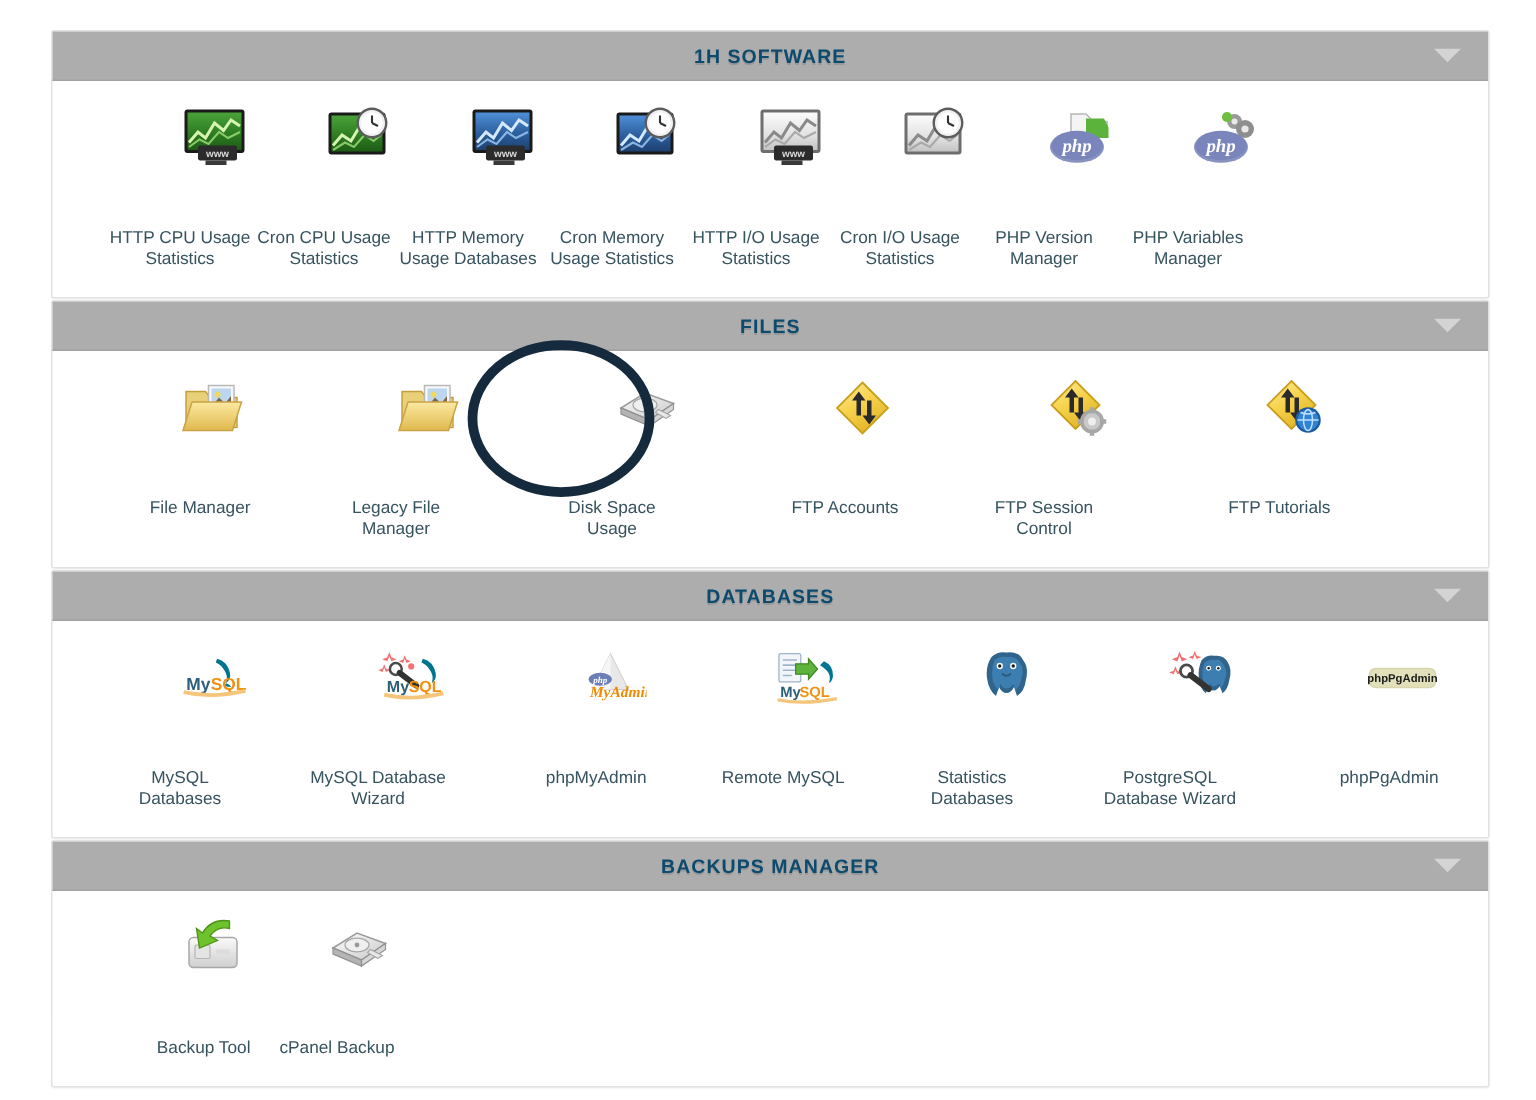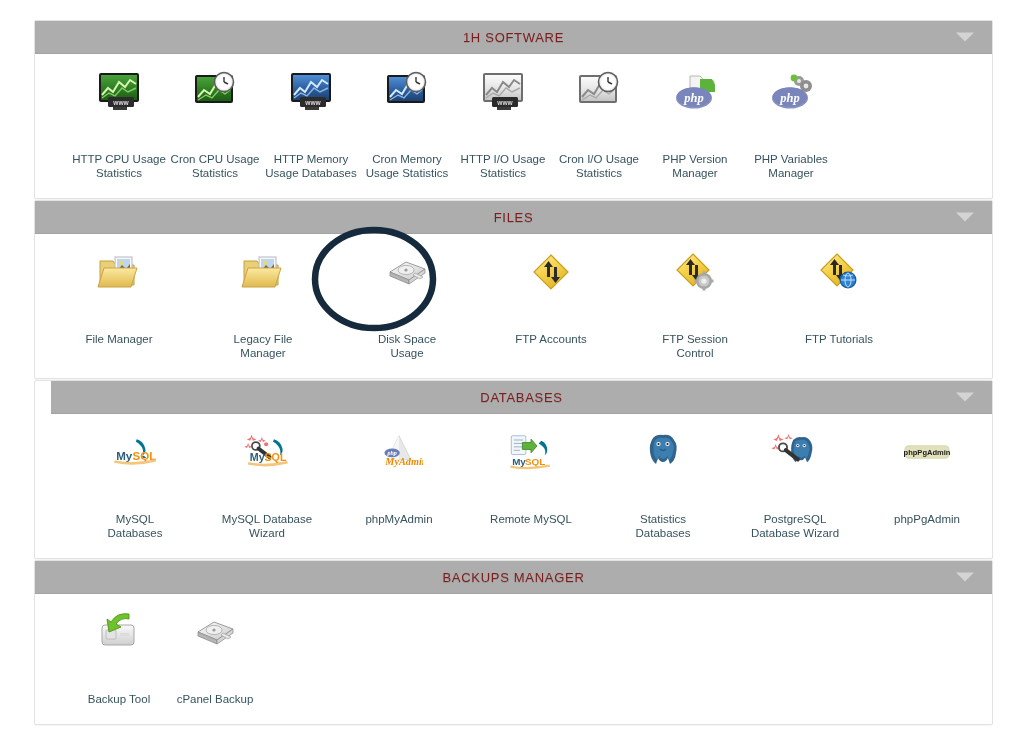--- a/index.html
+++ b/index.html
@@ -28,23 +28,23 @@
   .panel-header {
     position: relative;
     height: 32px;
     background: #adadad;
     border-bottom: 1px solid #a2a2a2;
     display: flex;
     align-items: center;
     justify-content: center;
   }
   .panel-title {
-    color: #7f1d1d;
+    color: #0c4a6e;
     font-size: 13px;
-    font-weight: normal;
+    font-weight: bold;
     letter-spacing: 0.7px;
     text-transform: uppercase;
     text-shadow: 0 1px 0 rgba(0,0,0,0.12);
     user-select: none;
   }
   .collapse-caret {
     position: absolute;
     right: 18px;
     top: 50%;
     transform: translateY(-50%);
@@ -58,21 +58,21 @@
     padding: 10px 0 14px 0;
     display: flex;
     flex-wrap: wrap;
     align-items: flex-start;
   }
   .feature {
     width: 96px;
     margin: 4px 0 4px 0;
     display: flex;
     flex-direction: column;
-    align-items: center;
+    align-items: flex-end;
     text-decoration: none;
     cursor: pointer;
   }
   .feature-icon {
     width: 48px; height: 48px;
     display: flex;
     align-items: center;
     justify-content: center;
     margin-bottom: 7px;
   }
@@ -408,21 +408,21 @@
             <line x1="25" y1="29" x2="39" y2="29" stroke="#bfe0ff" stroke-width="1"></line>
             <path d="M27 24 Q32 26 37 24" fill="none" stroke="#bfe0ff" stroke-width="0.9"></path>
           </svg>
         </span>
         <span class="feature-label">FTP Tutorials</span>
       </div>
 
     </div>
   </div>
 
-  <div class="panel" id="panel-2" style="top:380px;padding-left:16px;">
+  <div class="panel" id="panel-2" style="top:380px;">
     <div class="panel-header">
       <span class="panel-title">DATABASES</span>
       <span class="collapse-caret"></span>
     </div>
     <div class="panel-body" style="padding-left:36px;gap:36px;">
 
       <div class="feature">
         <span class="feature-icon">
           <svg width="56" height="42" viewBox="0 0 56 42">
             <path d="M30 6 Q38 8 40 17 Q41 22 37 25 Q39 19 35 14 Q32 10 29 9 Z" fill="#00758f"></path>

